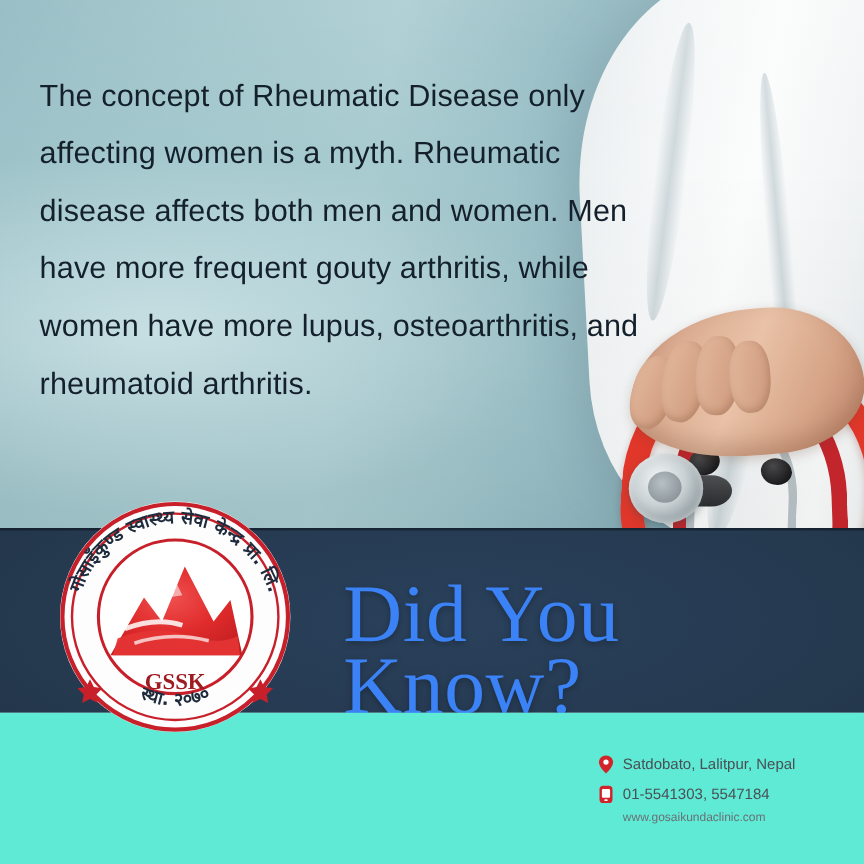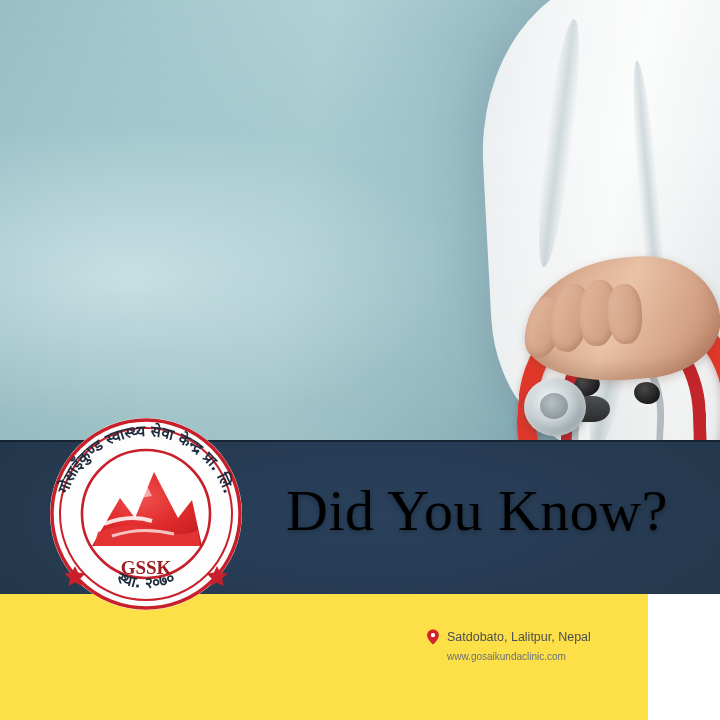--- a/index.html
+++ b/index.html
@@ -177,44 +177,44 @@
     position: absolute;
     left: 0; top: 440px;
     width: 720px; height: 2px;
     background: rgba(10,18,28,0.55);
     z-index: 10;
   }
   .headline {
     position: absolute;
     left: 286px;
     top: 481px;
-    color: #000000;
+    color: #3b82f6;
     font-family: "Liberation Serif", serif;
-    font-size: 58px;
+    font-size: 68px;
     line-height: 60px;
     letter-spacing: 0.5px;
     z-index: 11;
     text-shadow: 0 2px 5px rgba(0,0,0,0.3);
   }
 
   
   .logo {
     position: absolute;
     left: 42px; top: 414px;
     width: 208px; height: 198px;
     z-index: 14;
   }
   .logo svg { display: block; }
 
   
   .footer {
     position: absolute;
     left: 0; top: 594px;
-    width: 648px; height: 126px;
-    background: #fde047;
+    width: 720px; height: 126px;
+    background: #5eead4;
     z-index: 12;
   }
   .contact {
     position: absolute;
     right: 16px;
     top: 32px;
     width: 206px;
   }
   .contact-row {
     display: flex;
@@ -264,20 +264,21 @@
 
     <div class="hand"></div>
     <div class="finger f1"></div>
     <div class="finger f2"></div>
     <div class="finger f3"></div>
     <div class="finger f4"></div>
 
     <div class="photo-sheen"></div>
   </div>
 
+  <div class="body-text">The concept of Rheumatic Disease only affecting women is a myth. Rheumatic disease affects both men and women. Men have more frequent gouty arthritis, while women have more lupus, osteoarthritis, and rheumatoid arthritis.</div>
 
   <div class="band"></div>
   <div class="band-top-line"></div>
   <div class="headline">Did You Know?</div>
 
   <div class="logo">
     <svg width="208" height="198" viewBox="0 0 208 198" xmlns="http://www.w3.org/2000/svg">
       <defs>
         <path id="arcTop" d="M 22 104 A 82 82 0 0 1 186 104" fill="none"></path>
         <path id="arcBottom" d="M 34 104 A 70 70 0 0 0 174 104" fill="none"></path>
@@ -322,18 +323,26 @@
     <div class="contact">
 
       <div class="contact-row">
         <svg class="pin-icon" viewBox="0 0 14 16">
           <path d="M7 0.6 C3.6 0.6 1.1 3.2 1.1 6.3 C1.1 10.3 7 15.6 7 15.6 C7 15.6 12.9 10.3 12.9 6.3 C12.9 3.2 10.4 0.6 7 0.6 Z" fill="#d2232a"></path>
           <circle cx="7" cy="6.1" r="2.2" fill="#ffffff"></circle>
         </svg>
         <span class="ctext">Satdobato, Lalitpur, Nepal</span>
       </div>
 
+      <div class="contact-row">
+        <svg class="phone-icon" viewBox="0 0 14 16">
+          <rect x="1.6" y="0.8" width="10.8" height="14.4" rx="3" fill="#d2232a"></rect>
+          <rect x="3.6" y="3.4" width="6.8" height="7.4" rx="1" fill="#ffffff"></rect>
+          <rect x="5.6" y="12.1" width="2.8" height="1.5" rx="0.7" fill="#ffffff"></rect>
+        </svg>
+        <span class="ctext">01-5541303, 5547184</span>
+      </div>
 
       <div class="website">www.gosaikundaclinic.com</div>
     </div>
   </div>
 
 </div>
 
 </body></html>

